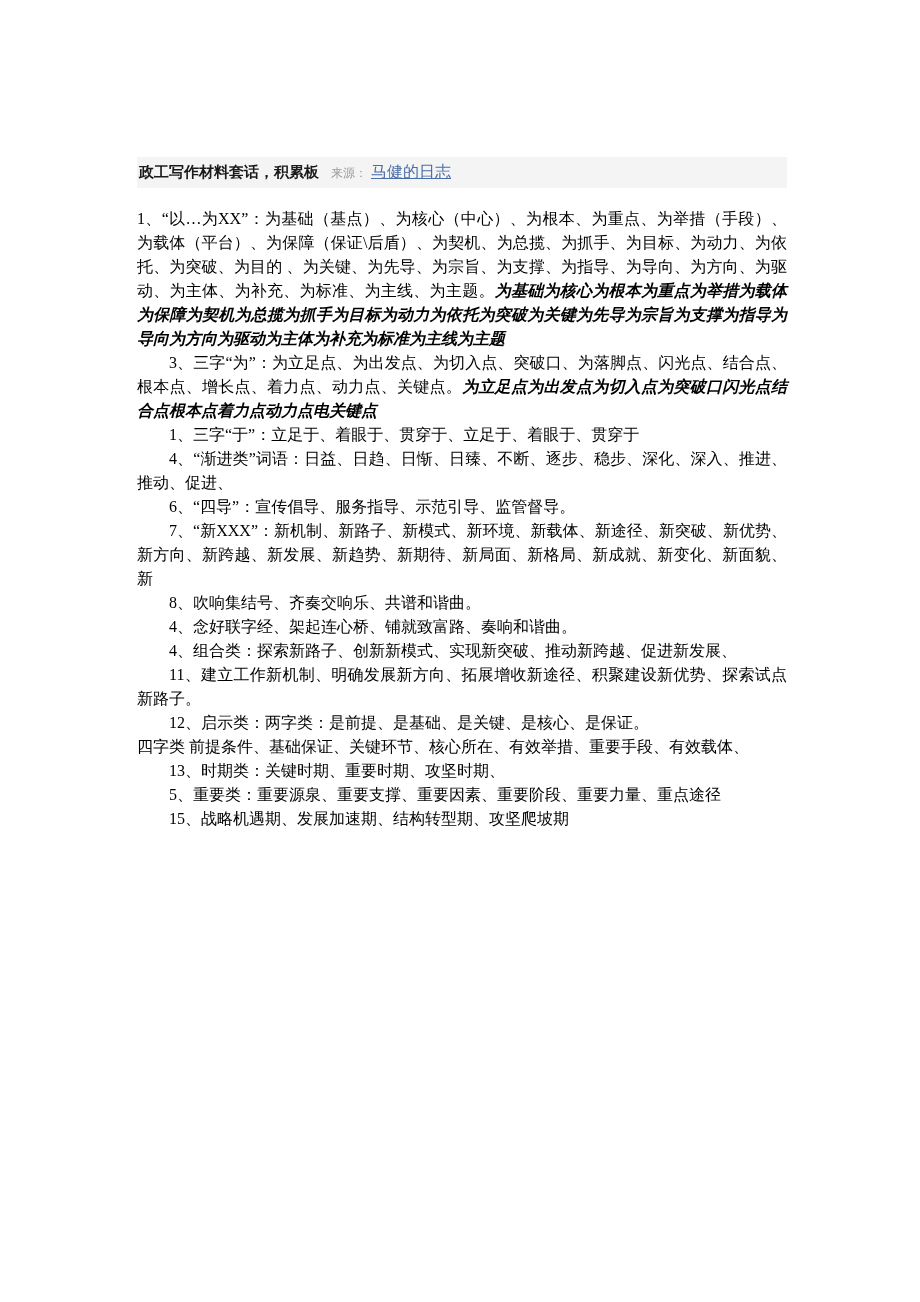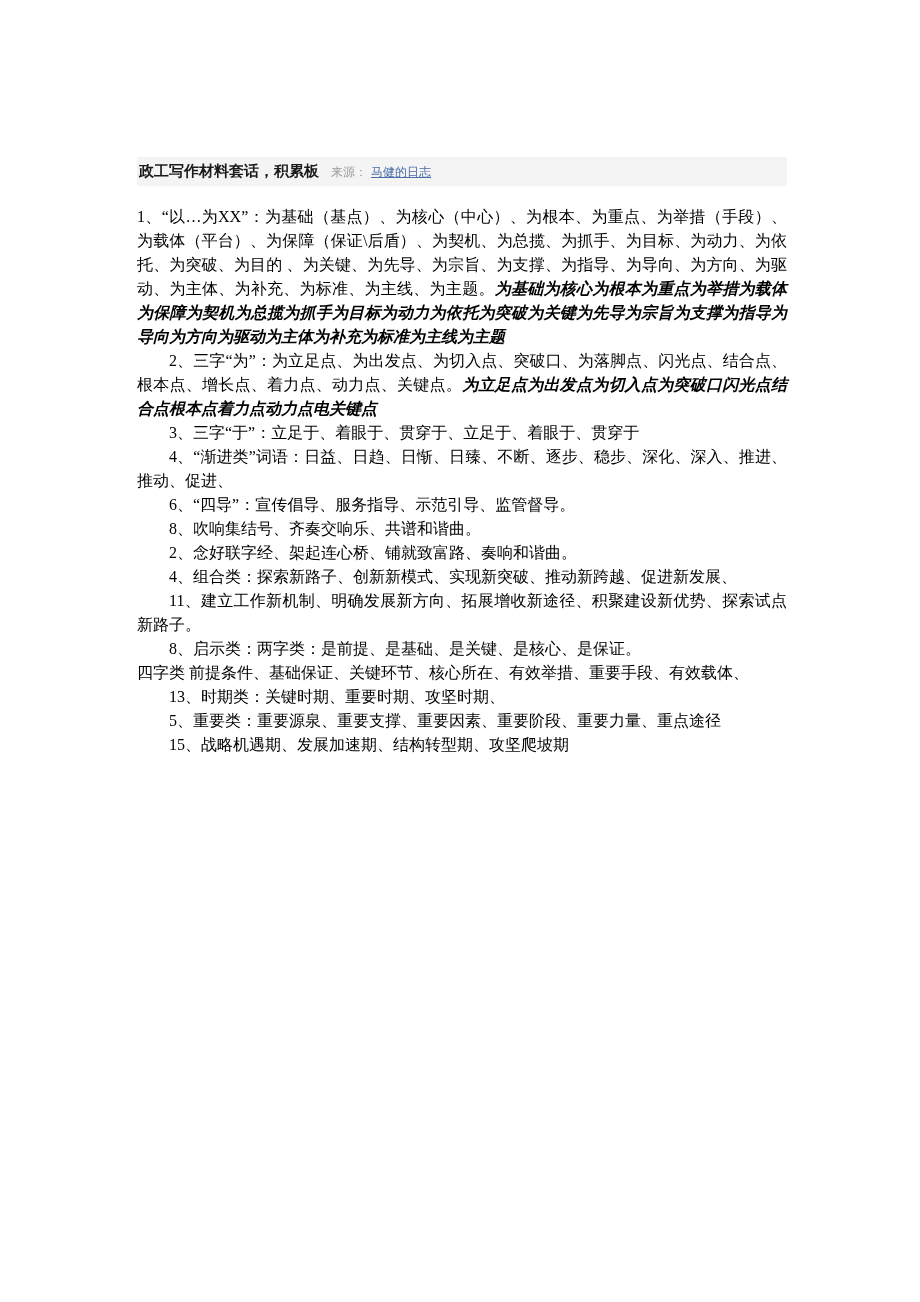--- a/index.html
+++ b/index.html
@@ -30,21 +30,21 @@
     color:#1a1a1a;
     font-family:"Liberation Sans","DejaVu Sans",sans-serif;
   }
   .source-label {
     font-size:12px;
     color:#999999;
     margin-left:12px;
     font-family:Liberation Sans, sans-serif;
   }
   .source-link {
-    font-size:12px;
+    font-size:16px;
     color:#4a6da7;
     text-decoration:underline;
     margin-left:4px;
     font-family:Liberation Serif, serif;
     cursor:pointer;
   }
   .doc-body {
     margin-top:19px;
     font-size:16px;
     line-height:24px;
@@ -65,39 +65,40 @@
     <div class="header-bar">
       <span class="doc-title">政工写作材料套话，积累板</span>
       <span class="source-label">来源：</span>
       <a class="source-link" href="#">马健的日志</a>
     </div>
 
     <div class="doc-body">
 
       <p class="para"><span>1、“以…为XX”：为基础（基点）、为核心（中心）、为根本、为重点、为举措（手段）、为载体（平台）、为保障（保证\后盾）、为契机、为总揽、为抓手、为目标、为动力、为依托、为突破、为目的 、为关键、为先导、为宗旨、为支撑、为指导、为导向、为方向、为驱动、为主体、为补充、为标准、为主线、为主题。</span><span class="run-bi">为基础为核心为根本为重点为举措为载体为保障为契机为总揽为抓手为目标为动力为依托为突破为关键为先导为宗旨为支撑为指导为导向为方向为驱动为主体为补充为标准为主线为主题</span></p>
 
-      <p class="para indent"><span>2、三字“为”：为立足点、为出发点、为切入点、突破口、为落脚点、闪光点、结合点、根本点、增长点、着力点、动力点、关键点。</span><span class="run-bi">为立足点为出发点为切入点为突破口闪光点结合点根本点着力点动力点电关键点</span></p>
+      <p class="para indent"><span>3、三字“为”：为立足点、为出发点、为切入点、突破口、为落脚点、闪光点、结合点、根本点、增长点、着力点、动力点、关键点。</span><span class="run-bi">为立足点为出发点为切入点为突破口闪光点结合点根本点着力点动力点电关键点</span></p>
 
-      <p class="para indent"><span>3、三字“于”：立足于、着眼于、贯穿于、</span><span class="run-b">立足于、着眼于、贯穿于</span></p>
+      <p class="para indent"><span>1、三字“于”：立足于、着眼于、贯穿于、</span><span class="run-b">立足于、着眼于、贯穿于</span></p>
 
       <p class="para indent"><span>4、“渐进类”词语：日益、日趋、日惭、日臻、不断、逐步、稳步、深化、深入、推进、推动、促进、</span></p>
 
 
       <p class="para indent"><span>6、“四导”：宣传倡导、服务指导、示范引导、监管督导。</span></p>
 
+      <p class="para indent"><span>7、“新XXX”：新机制、新路子、新模式、新环境、新载体、新途径、新突破、新优势、新方向、新跨越、新发展、新趋势、新期待、新局面、新格局、新成就、新变化、新面貌、新</span></p>
 
       <p class="para indent"><span>8、吹响集结号、齐奏交响乐、共谱和谐曲。</span></p>
 
-      <p class="para indent"><span>2、念好联字经、架起连心桥、铺就致富路、奏响和谐曲。</span></p>
+      <p class="para indent"><span>4、念好联字经、架起连心桥、铺就致富路、奏响和谐曲。</span></p>
 
       <p class="para indent"><span>4、组合类：探索新路子、创新新模式、实现新突破、推动新跨越、促进新发展、</span></p>
 
       <p class="para indent"><span>11、建立工作新机制、明确发展新方向、拓展增收新途径、积聚建设新优势、探索试点新路子。</span></p>
 
-      <p class="para indent"><span>8、启示类：两字类：是前提、是基础、是关键、是核心、是保证。</span></p>
+      <p class="para indent"><span>12、启示类：两字类：是前提、是基础、是关键、是核心、是保证。</span></p>
 
       <p class="para"><span>四字类 前提条件、基础保证、关键环节、核心所在、有效举措、重要手段、有效载体、</span></p>
 
       <p class="para indent"><span>13、时期类：关键时期、重要时期、攻坚时期、</span></p>
 
       <p class="para indent"><span>5、重要类：重要源泉、重要支撑、重要因素、重要阶段、重要力量、重点途径</span></p>
 
       <p class="para indent"><span>15、战略机遇期、发展加速期、结构转型期、攻坚爬坡期</span></p>
 
     </div>

